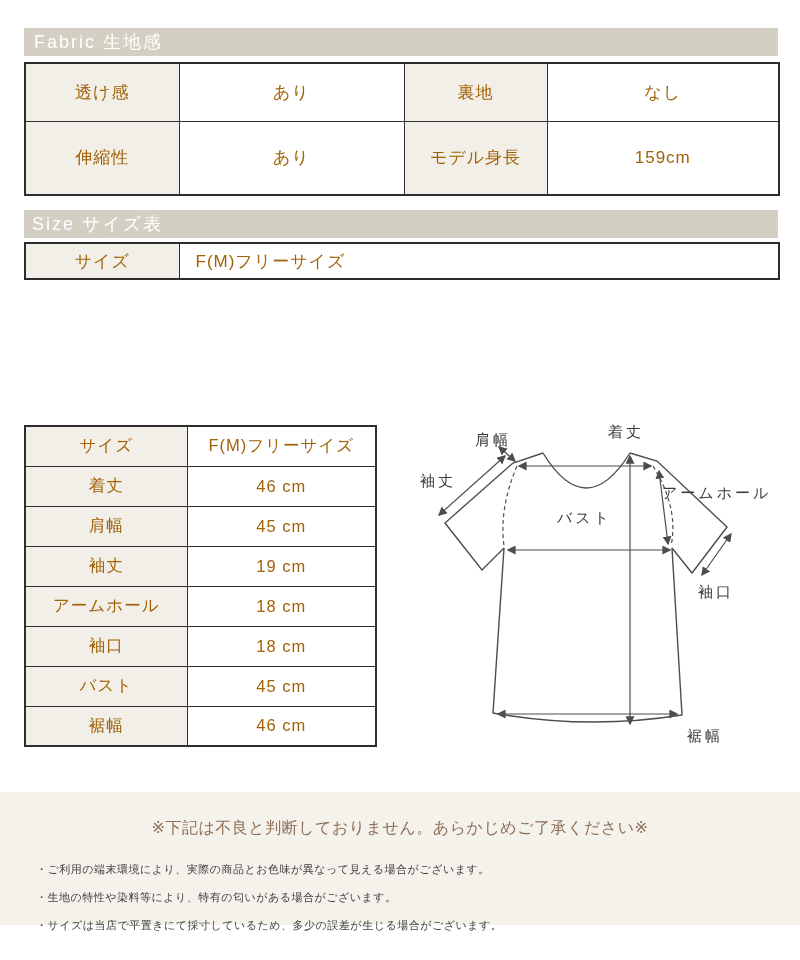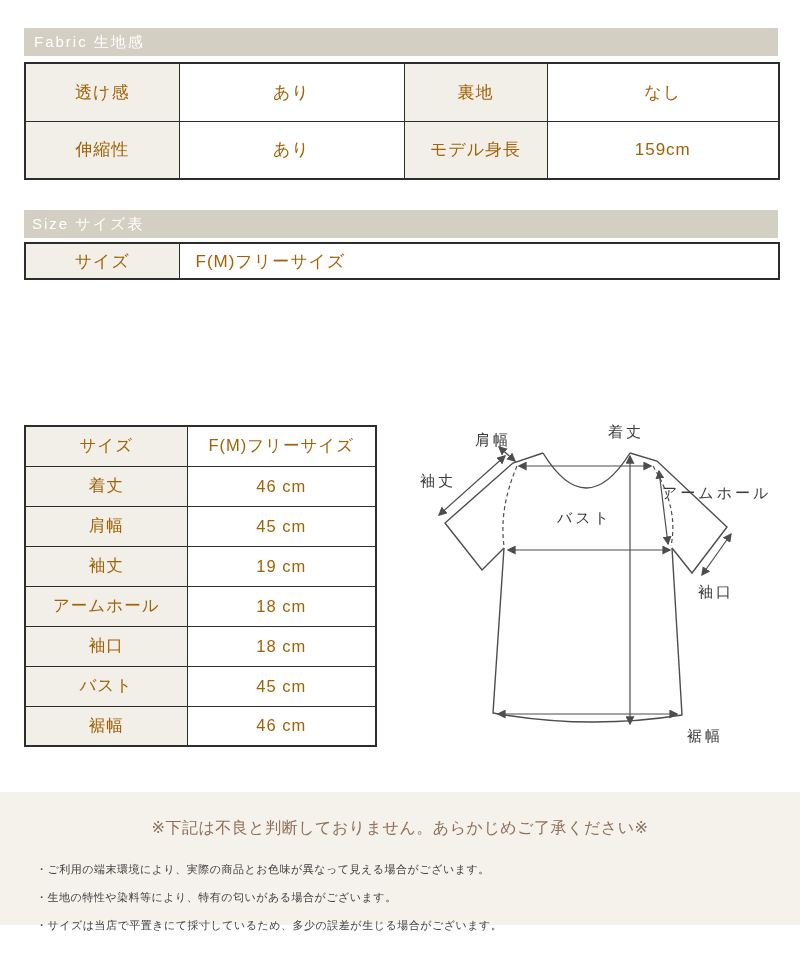--- a/index.html
+++ b/index.html
@@ -3,21 +3,21 @@
 <meta charset="utf-8">
 <style>
   html,body{margin:0;padding:0;}
   body{
     width:800px;height:960px;position:relative;background:#ffffff;
     font-family:"Liberation Sans","DejaVu Sans",sans-serif;color:#3b3b3b;
     overflow:hidden;
   }
   .section-bar{
     position:absolute;left:24px;width:754px;height:28px;
-    background:#d4cfc3;color:#ffffff;font-size:15px;letter-spacing:2px;
+    background:#d4cfc3;color:#ffffff;font-size:18px;letter-spacing:2px;
     line-height:28px;padding-left:10px;box-sizing:border-box;
   }
   #fabric-bar{top:28px;}
   #size-bar{top:210px;padding-left:8px;}
   table.tbl{
     position:absolute;border-collapse:collapse;table-layout:fixed;
     border:2px solid #2d2d2d;background:#ffffff;
   }
   table.tbl td{
     border:1px solid #2d2d2d;font-size:17px;letter-spacing:1px;
@@ -114,21 +114,21 @@
       <col style="width:143px">
       <col style="width:232px">
     </colgroup>
   <tbody>
     <tr style="height:58px">
       <td class="lab">透け感</td>
       <td class="val">あり</td>
       <td class="lab">裏地</td>
       <td class="val">なし</td>
     </tr>
-    <tr style="height:58px">
+    <tr style="height:74px">
       <td class="lab">伸縮性</td>
       <td class="val">あり</td>
       <td class="lab">モデル身長</td>
       <td class="val">159cm</td>
     </tr>
   </tbody>
 </table>
 
 <div id="size-bar" class="section-bar">Size サイズ表</div>
 

